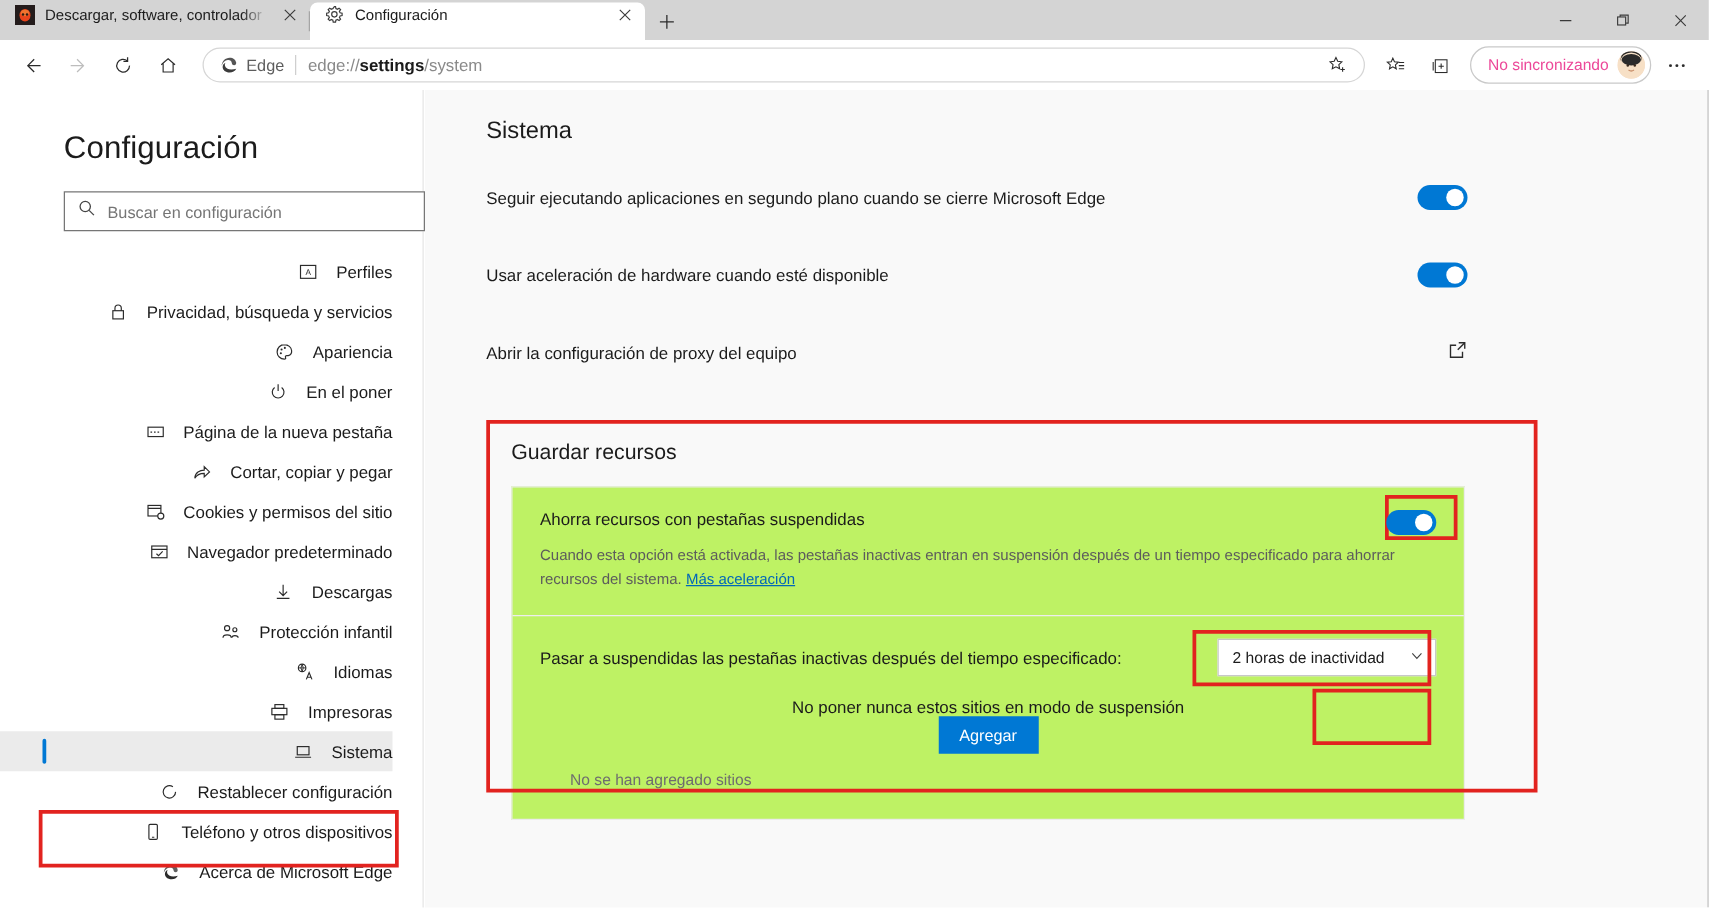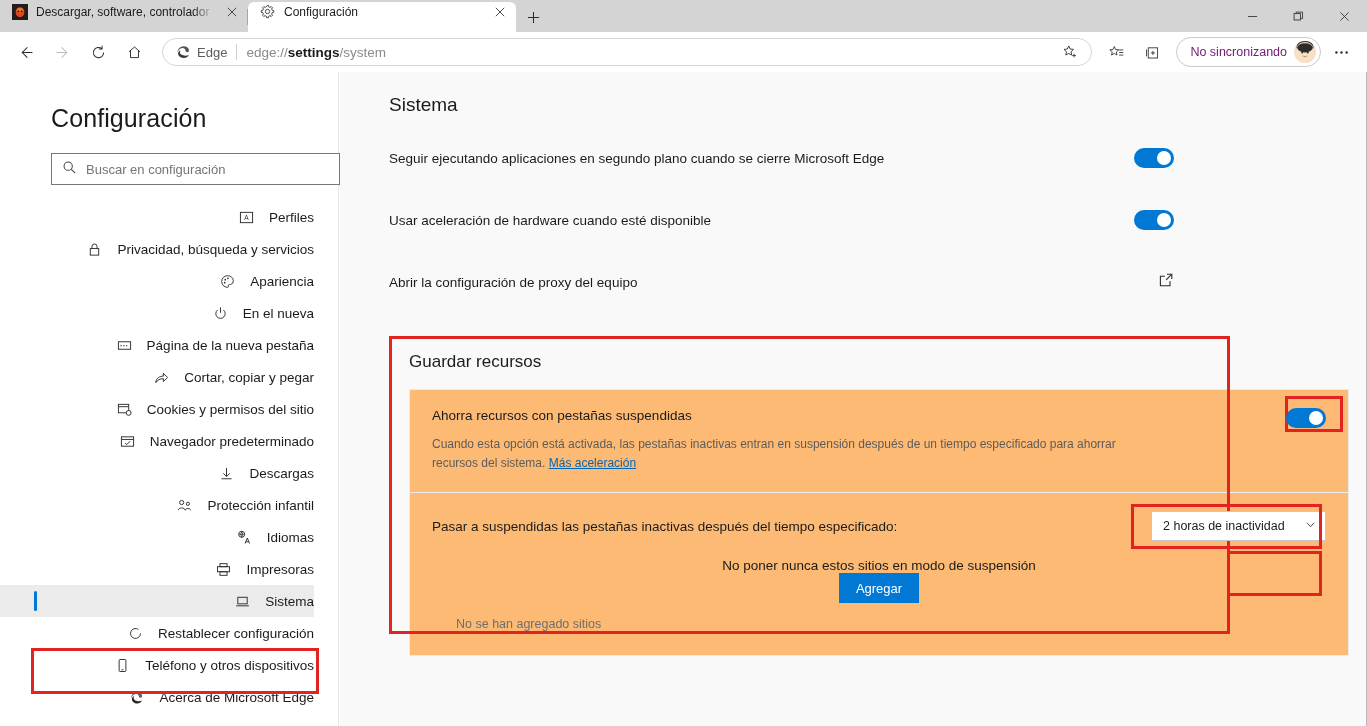--- a/index.html
+++ b/index.html
@@ -85,21 +85,21 @@
     display: flex; align-items: center; justify-content: center; color: #2b2b2b;
   }
   .tbbtn {
     width: 36px; height: 32px; flex: none;
     display: flex; align-items: center; justify-content: center; color: #2b2b2b;
   }
   .syncpill {
     height: 30px; flex: none; margin: 0 2px 0 6px;
     border: 1px solid #c9c9c9; border-radius: 15px;
     display: flex; align-items: center; gap: 7px; padding: 0 4px 0 13px;
-    font-size: 12.5px; color: #701a75; text-align: right;
+    font-size: 12.5px; color: #ec4899; text-align: right;
   }
   .avatar {
     width: 22px; height: 22px; border-radius: 50%;
     background: #f6dcc4; flex: none; overflow: hidden; position: relative;
   }
 
   
   .page {
     position: absolute; top: 72px; left: 0; width: 1367px; height: 654px;
     background: #ffffff;
@@ -162,22 +162,22 @@
   .section-wrap { position: relative; margin-top: 34px; width: 841px; }
   .redbox {
     position: absolute; left: 0; top: 0; width: 841px; height: 298px;
     border: 3px solid #e2231f; pointer-events: none;
   }
   .section-title {
     font-size: 17px; color: #1b1b1b; font-weight: 400;
     padding: 16px 0 0 20px;
   }
   .card {
-    margin: 17px 20px 0 20px; width: 940px;
-    background: #fdba74; border: 1px solid #ebebeb;
+    margin: 17px 20px 0 20px; width: 763px;
+    background: #bef264; border: 1px solid #ebebeb;
   }
   .card-part { padding: 18px 22px 20px 22px; position: relative; }
   .card-divider { height: 1px; background: #ededed; }
   .cp-head {
     display: flex; align-items: flex-start; justify-content: space-between;
   }
   .cp-title { font-size: 13.5px; color: #1b1b1b; }
   .cp-desc {
     font-size: 12px; color: #5c5c5c; line-height: 1.55;
     max-width: 700px; margin-top: 7px;
@@ -406,21 +406,21 @@
           </span>
         <span>Apariencia</span>
       </div>
       <div class="navitem">
         <span class="ic">
             <svg viewBox="0 0 16 16" width="15" height="15">
               <path d="M5 4.2 A5 5 0 1 0 11 4.2" stroke="currentColor" stroke-width="1" fill="none"></path>
               <path d="M8 1.5 V7.2" stroke="currentColor" stroke-width="1" fill="none"></path>
             </svg>
           </span>
-        <span>En el nueva</span>
+        <span>En el poner</span>
       </div>
       <div class="navitem">
         <span class="ic">
             <svg viewBox="0 0 16 16" width="15" height="15">
               <rect x="1.5" y="4" width="13" height="8" stroke="currentColor" stroke-width="1" fill="none"></rect>
               <path d="M3.6 8.2 H5 M6.6 8.2 H8 M9.6 8.2 H11" stroke="currentColor" stroke-width="1.2" fill="none"></path>
             </svg>
           </span>
         <span>Página de la nueva pestaña</span>
       </div>

